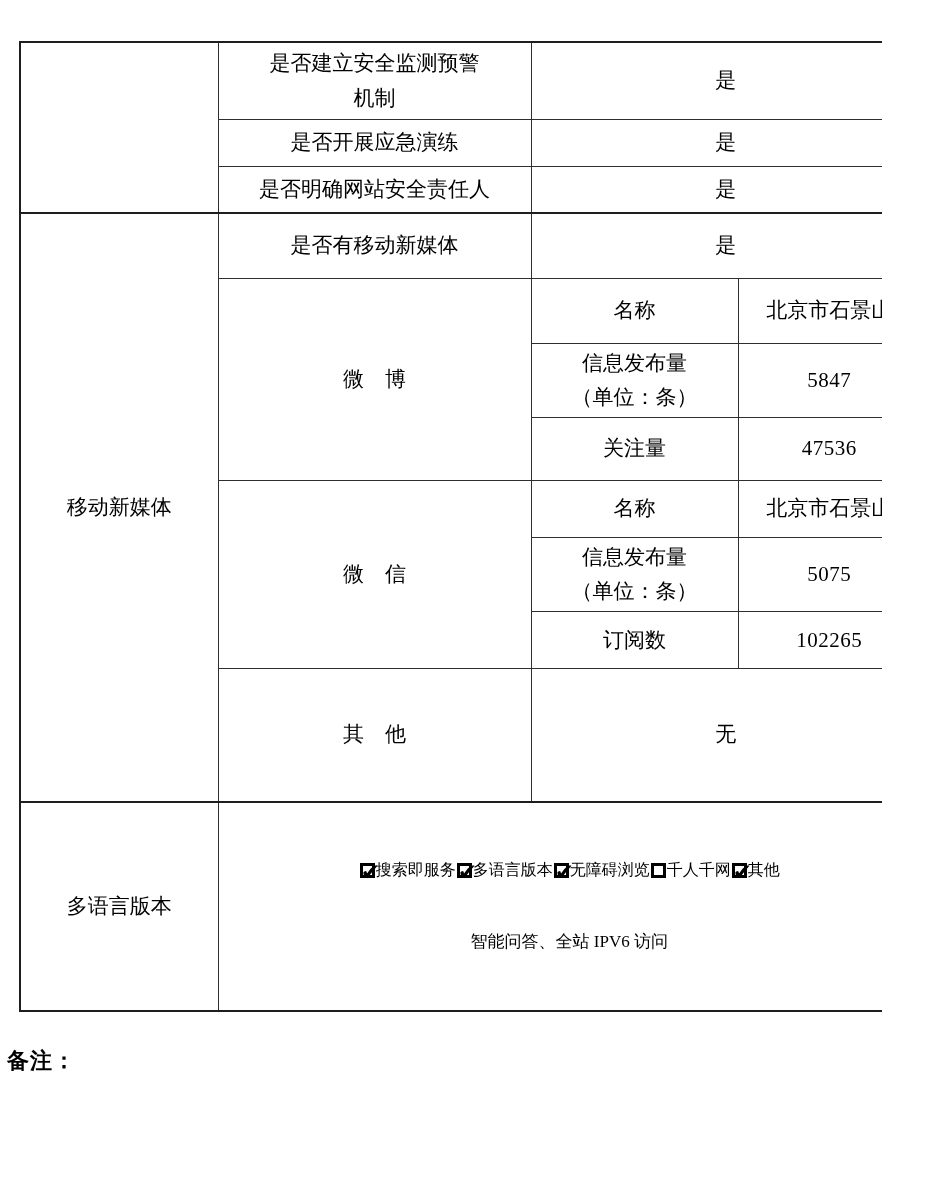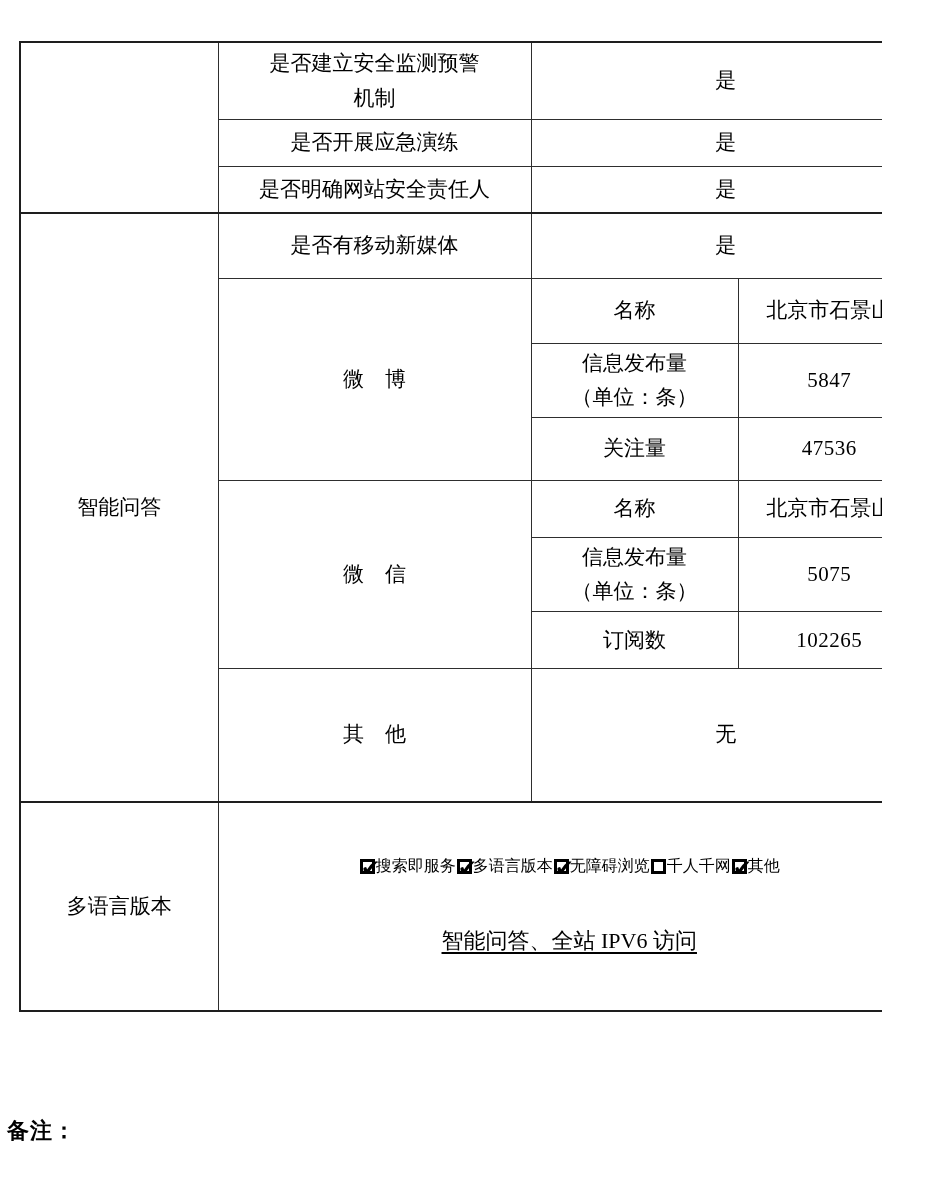--- a/index.html
+++ b/index.html
@@ -41,22 +41,21 @@
   .h70  { height: 70px; }
   .h133 { height: 133px; }
   .h209 { height: 209px; }
 
   td.num { font-size: 21px; letter-spacing: 0.5px; }
 
   
   td.innov-cell { text-align: left; padding: 0 14px 0 46px; }
   .innov-line1 { font-size: 16px; line-height: 1.4; margin-bottom: 14px; white-space: normal; }
   .innov-line2 {
-    font-size: 22px; line-height: 1.4;
-    text-decoration: underline;
+    font-size: 17px; line-height: 1.4;
     text-underline-offset: 4px;
     white-space: normal;
   }
   .cb-item { white-space: nowrap; }
   .cb {
     display: inline-block;
     width: 15px; height: 15px;
     border: 3px solid #000;
     position: relative;
     vertical-align: -3px;
@@ -67,21 +66,21 @@
     position: absolute;
     left: -2px; top: -10px;
     font-size: 23px;
     font-weight: 700;
     font-family: "DejaVu Sans", sans-serif;
     color: #000;
   }
 
   .remarks {
     position: absolute;
-    left: 7px; top: 1116px;
+    left: 7px; top: 1046px;
     font-size: 22px;
     font-weight: 700;
     letter-spacing: 1px;
   }
 </style>
 </head>
 <body>
 
 <div class="page">
 
@@ -103,21 +102,21 @@
     <tr class="h47">
       <td>是否开展应急演练</td>
       <td colspan="2">是</td>
     </tr>
     <tr class="h47">
       <td>是否明确网站安全责任人</td>
       <td colspan="2">是</td>
     </tr>
 
     <tr class="h65 thick-top">
-      <td rowspan="8">智能问答</td>
+      <td rowspan="8">移动新媒体</td>
       <td>是否有移动新媒体</td>
       <td colspan="2">是</td>
     </tr>
 
     <tr class="h65">
       <td rowspan="3">微　博</td>
       <td>名称</td>
       <td>北京市石景山</td>
     </tr>
     <tr class="h73">

